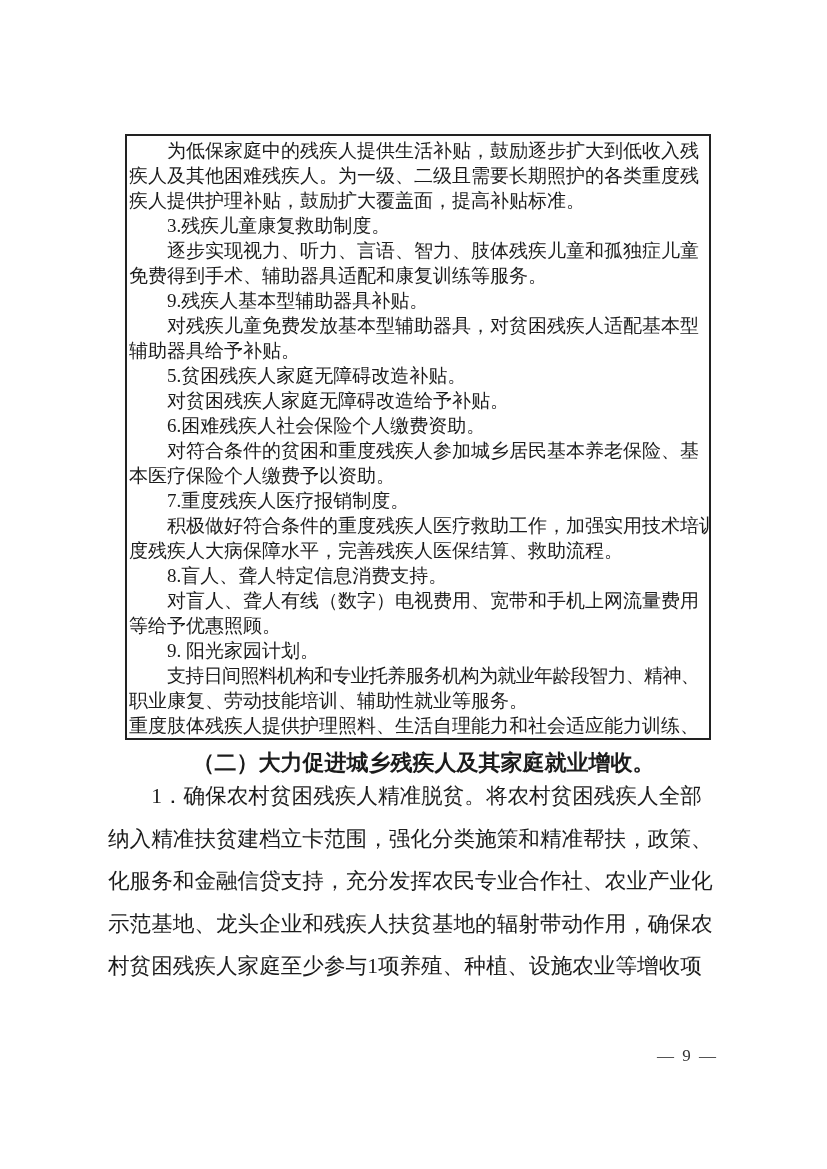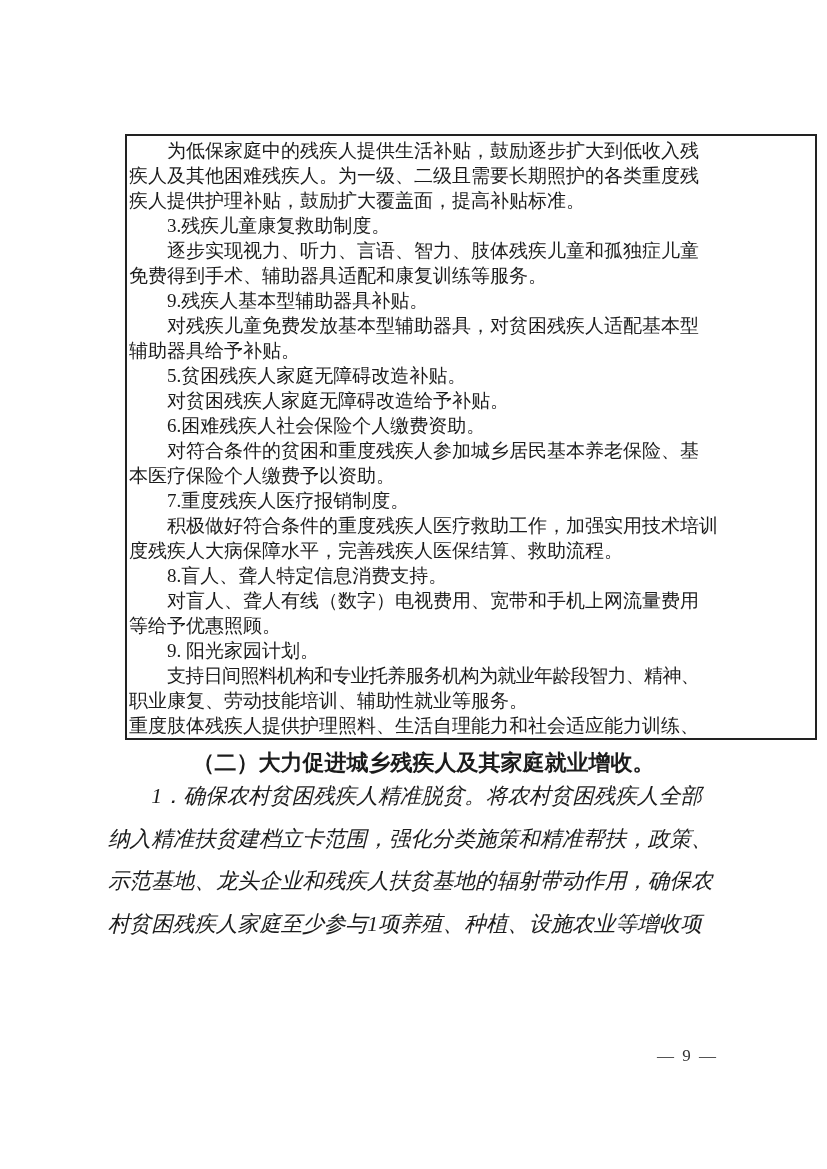--- a/index.html
+++ b/index.html
@@ -8,21 +8,21 @@
     width:827px;height:1169px;
     background:#ffffff;
     color:#1c1c1c;
     font-family:"Liberation Serif","DejaVu Serif",serif;
     overflow:hidden;
   }
   
   .notice-box{
     position:absolute;
     left:125px;top:134px;
-    width:692px;height:606px;
+    width:586px;height:606px;
     box-sizing:border-box;
     border:2px solid #222222;
     padding:2px 2px 0 2px;
     overflow:hidden;
   }
   .notice-box .line{
     font-size:19px;
     line-height:25px;
     white-space:nowrap;
   }
@@ -38,21 +38,20 @@
     font-weight:bold;
     text-indent:0.6em;
     white-space:nowrap;
     text-align:center;
   }
   
   .body-text{
     position:absolute;
     left:108px;top:775px;
     width:614px;
-    font-style:italic;
   }
   .body-text .line{
     font-size:21.6px;
     line-height:42.6px;
     white-space:nowrap;
   }
   
   .page-footer{
     position:absolute;
     left:108px;top:1046px;
@@ -93,19 +92,20 @@
       <div class="line ind tight">支持日间照料机构和专业托养服务机构为就业年龄段智力、精神、</div>
       <div class="line">职业康复、劳动技能培训、辅助性就业等服务。</div>
       <div class="line">重度肢体残疾人提供护理照料、生活自理能力和社会适应能力训练、</div>
     </div>
 
   <div class="section-heading">（二）大力促进城乡残疾人及其家庭就业增收。</div>
 
   <div class="body-text" id="body-lines">
       <div class="line ind">1．确保农村贫困残疾人精准脱贫。将农村贫困残疾人全部</div>
       <div class="line">纳入精准扶贫建档立卡范围，强化分类施策和精准帮扶，政策、</div>
+      <div class="line">化服务和金融信贷支持，充分发挥农民专业合作社、农业产业化</div>
       <div class="line">示范基地、龙头企业和残疾人扶贫基地的辐射带动作用，确保农</div>
       <div class="line">村贫困残疾人家庭至少参与1项养殖、种植、设施农业等增收项</div>
     </div>
 
   <div class="page-footer">— 9 —</div>
 
 </div>
 
 </body></html>

